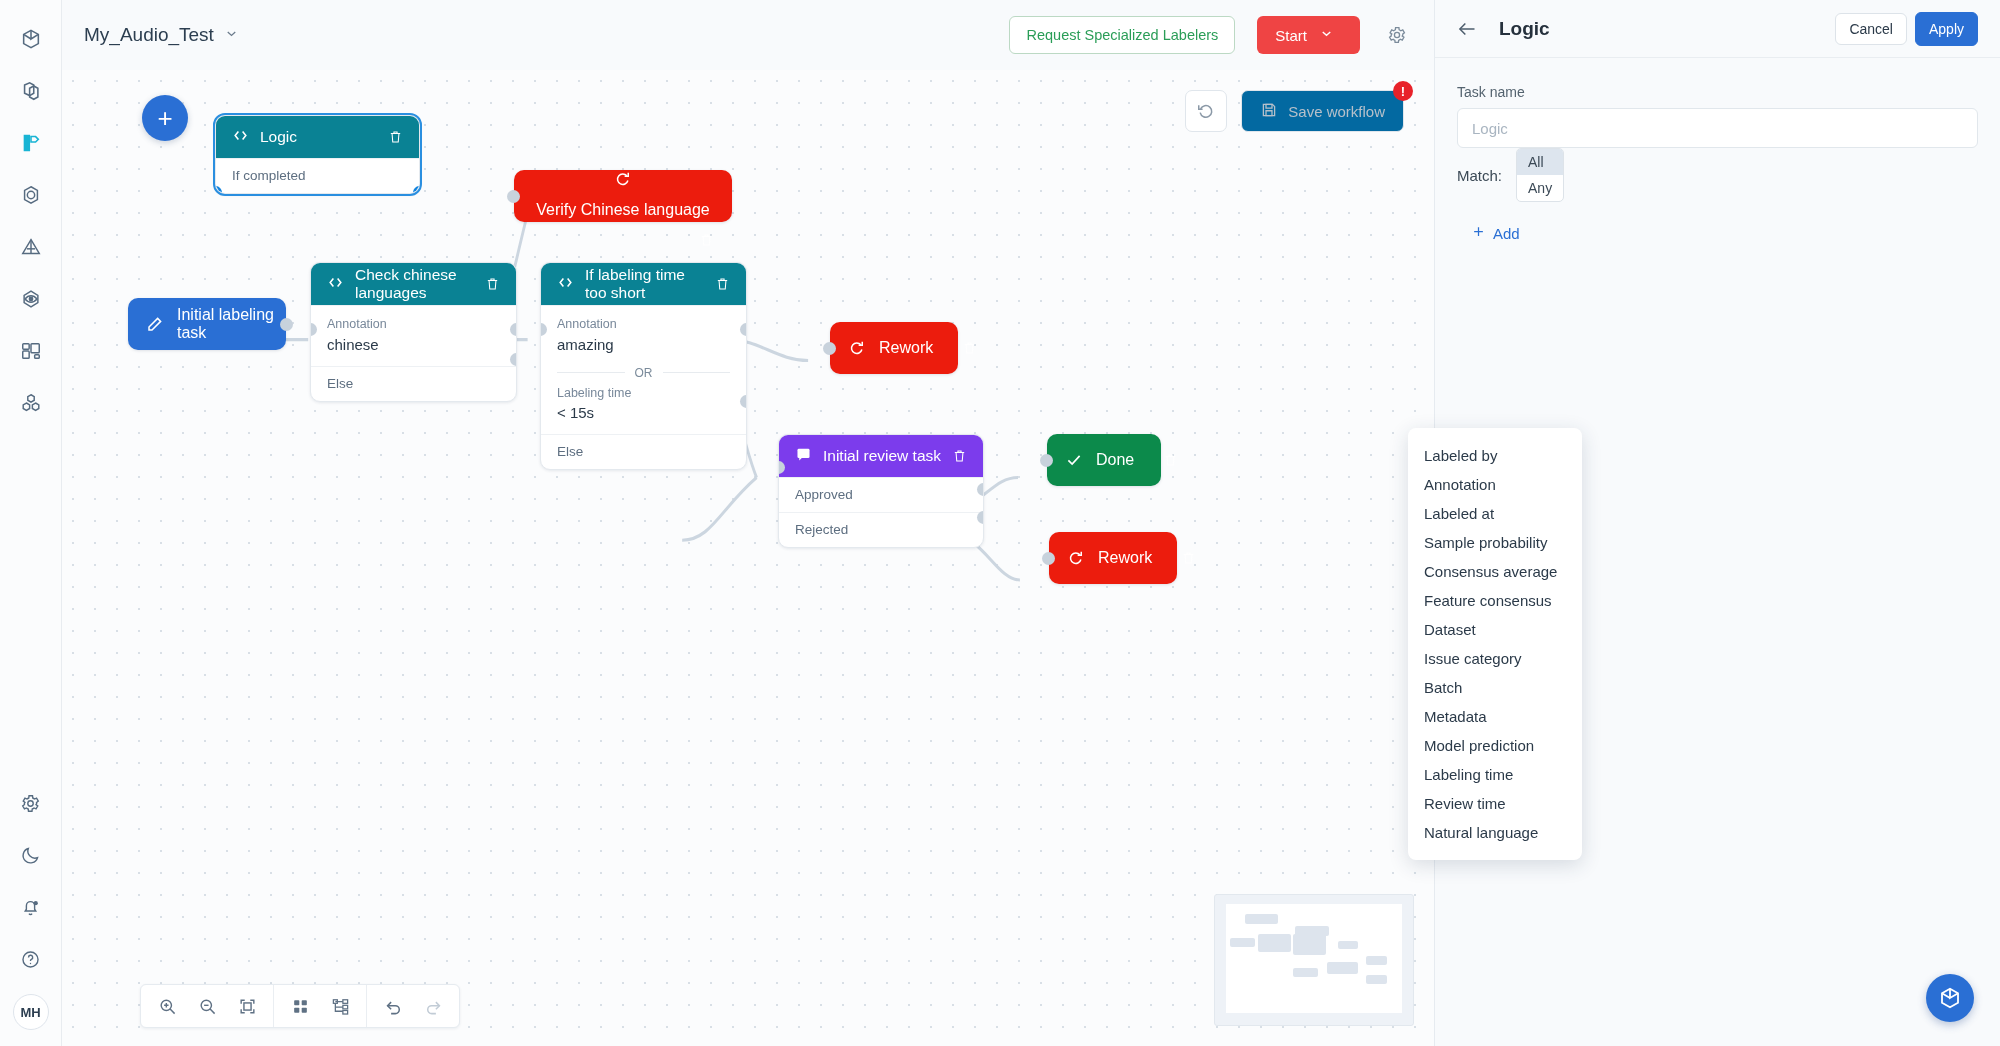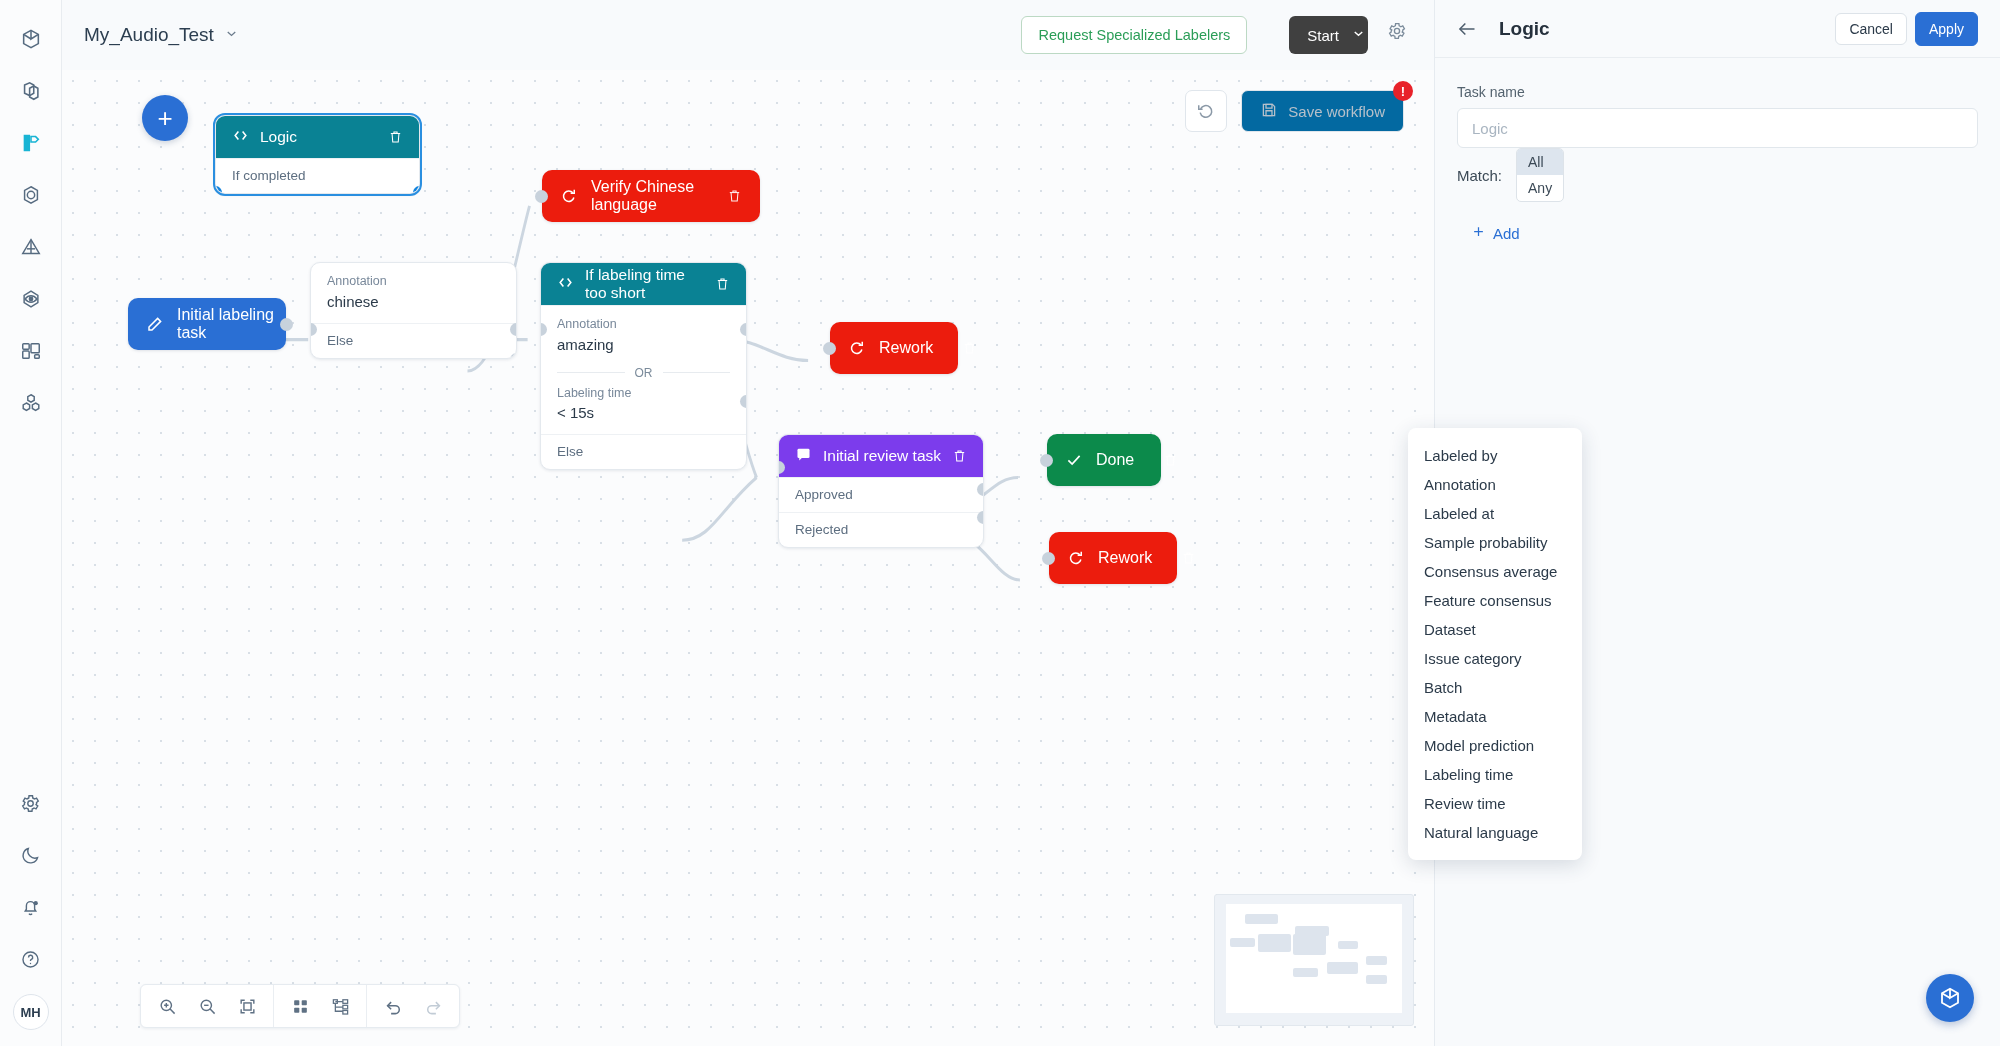--- a/index.html
+++ b/index.html
@@ -39,32 +39,31 @@
   .main { flex: 1 1 auto; display: flex; flex-direction: column; min-width: 0; position: relative; }
 
   
   .hdr {
     height: 70px; background: #f8fafc; display: flex; align-items: center;
     padding: 0 22px 0 22px; flex: 0 0 70px;
   }
   .proj { display: flex; align-items: center; gap: 10px; cursor: pointer; }
   .proj-name { font-size: 19px; color: #2c3e50; }
   .chev { color: #6b7b8c; display: block; }
-  .hdr-right { margin-left: auto; display: flex; align-items: flex-start; gap: 14px; }
+  .hdr-right { margin-left: auto; display: flex; align-items: center; gap: 22px; }
   .btn-outline {
     border: 1px solid #bcd9c4; background: #fff; color: #2a9d57;
     border-radius: 6px; padding: 10px 16px; font-size: 14.5px; cursor: pointer;
     font-family: "Liberation Sans", sans-serif;
   }
   .btn-start {
-    background: #404040; color: #fff; border: none; border-radius: 6px;
-    padding: 10px 2px 10px 18px; font-size: 15px; cursor: pointer;
+    background: #ef4444; color: #fff; border: none; border-radius: 6px;
+    padding: 10px 26px 10px 18px; font-size: 15px; cursor: pointer;
     display: flex; align-items: center; gap: 12px;
     font-family: "Liberation Sans", sans-serif;
-    margin-left: 28px;
   }
   .gear-btn { width: 30px; height: 30px; display: flex; align-items: center; justify-content: center; color: #7b8b9b; cursor: pointer; }
 
   
   .tabs {
     height: 42px; background: #f8fafc; display: flex; align-items: flex-end;
     padding-left: 22px; gap: 0; flex: 0 0 42px;
     border-bottom: 1px solid #e6ebf0;
   }
   .tab {
@@ -417,21 +416,21 @@
               </svg>
           </span>
         </div>
         <div class="card-row">
           <div class="row-plain">If completed</div>
         </div>
         <div class="port blue" style="left:-7px; top:70px;"></div>
         <div class="port blue" style="right:-7px; top:70px;"></div>
       </div>
 
-      <div class="node node-simple node-red" style="left:480px; top:100px; width:218px;">
+      <div class="node node-simple node-red" style="left:452px; top:100px; width:218px;flex-direction:column;">
         <span class="nico">
           <svg width="18" height="18" viewBox="0 0 24 24" fill="none" stroke="currentColor" stroke-width="2">
               <path d="M18.5 14a7 7 0 1 1-1.4-6.2"></path>
               <path d="M19 3.5v4.8h-4.8"></path>
             </svg>
         </span>
         <span>Verify Chinese language</span>
         <span class="ndel">
           <svg width="15" height="16" viewBox="0 0 24 24" fill="none" stroke="currentColor" stroke-width="1.7">
               <path d="M4.5 6.5h15"></path>
@@ -446,20 +445,36 @@
         <span class="nico">
           <svg width="18" height="18" viewBox="0 0 24 24" fill="none" stroke="currentColor" stroke-width="2">
               <path d="M15.5 4.5 19.5 8.5 8 20H4v-4z"></path>
             </svg>
         </span>
         <span>Initial labeling task</span>
         <div class="port" style="right:-7px; top:20px;"></div>
       </div>
 
       <div class="node node-card" style="left:248px; top:192px; width:207px;">
+        <div class="card-head head-teal">
+          <span>
+            <svg width="17" height="17" viewBox="0 0 24 24" fill="none" stroke="currentColor" stroke-width="2.2">
+                <path d="M9 6.5 4.5 12 9 17.5"></path>
+                <path d="M15 6.5 19.5 12 15 17.5"></path>
+              </svg>
+          </span>
+          <span>Check chinese languages</span>
+          <span class="ndel">
+            <svg width="15" height="16" viewBox="0 0 24 24" fill="none" stroke="currentColor" stroke-width="1.7">
+                <path d="M4.5 6.5h15"></path>
+                <path d="M9.5 6.5V4h5v2.5"></path>
+                <path d="M6.5 6.5 7.6 20h8.8l1.1-13.5"></path>
+              </svg>
+          </span>
+        </div>
         <div class="card-row">
           <div class="row-lbl">Annotation</div>
           <div class="row-val">chinese</div>
         </div>
         <div class="card-row">
           <div class="row-plain">Else</div>
         </div>
         <div class="port" style="left:-7px; top:60px;"></div>
         <div class="port" style="right:-7px; top:60px;"></div>
         <div class="port" style="right:-7px; top:90px;"></div>

